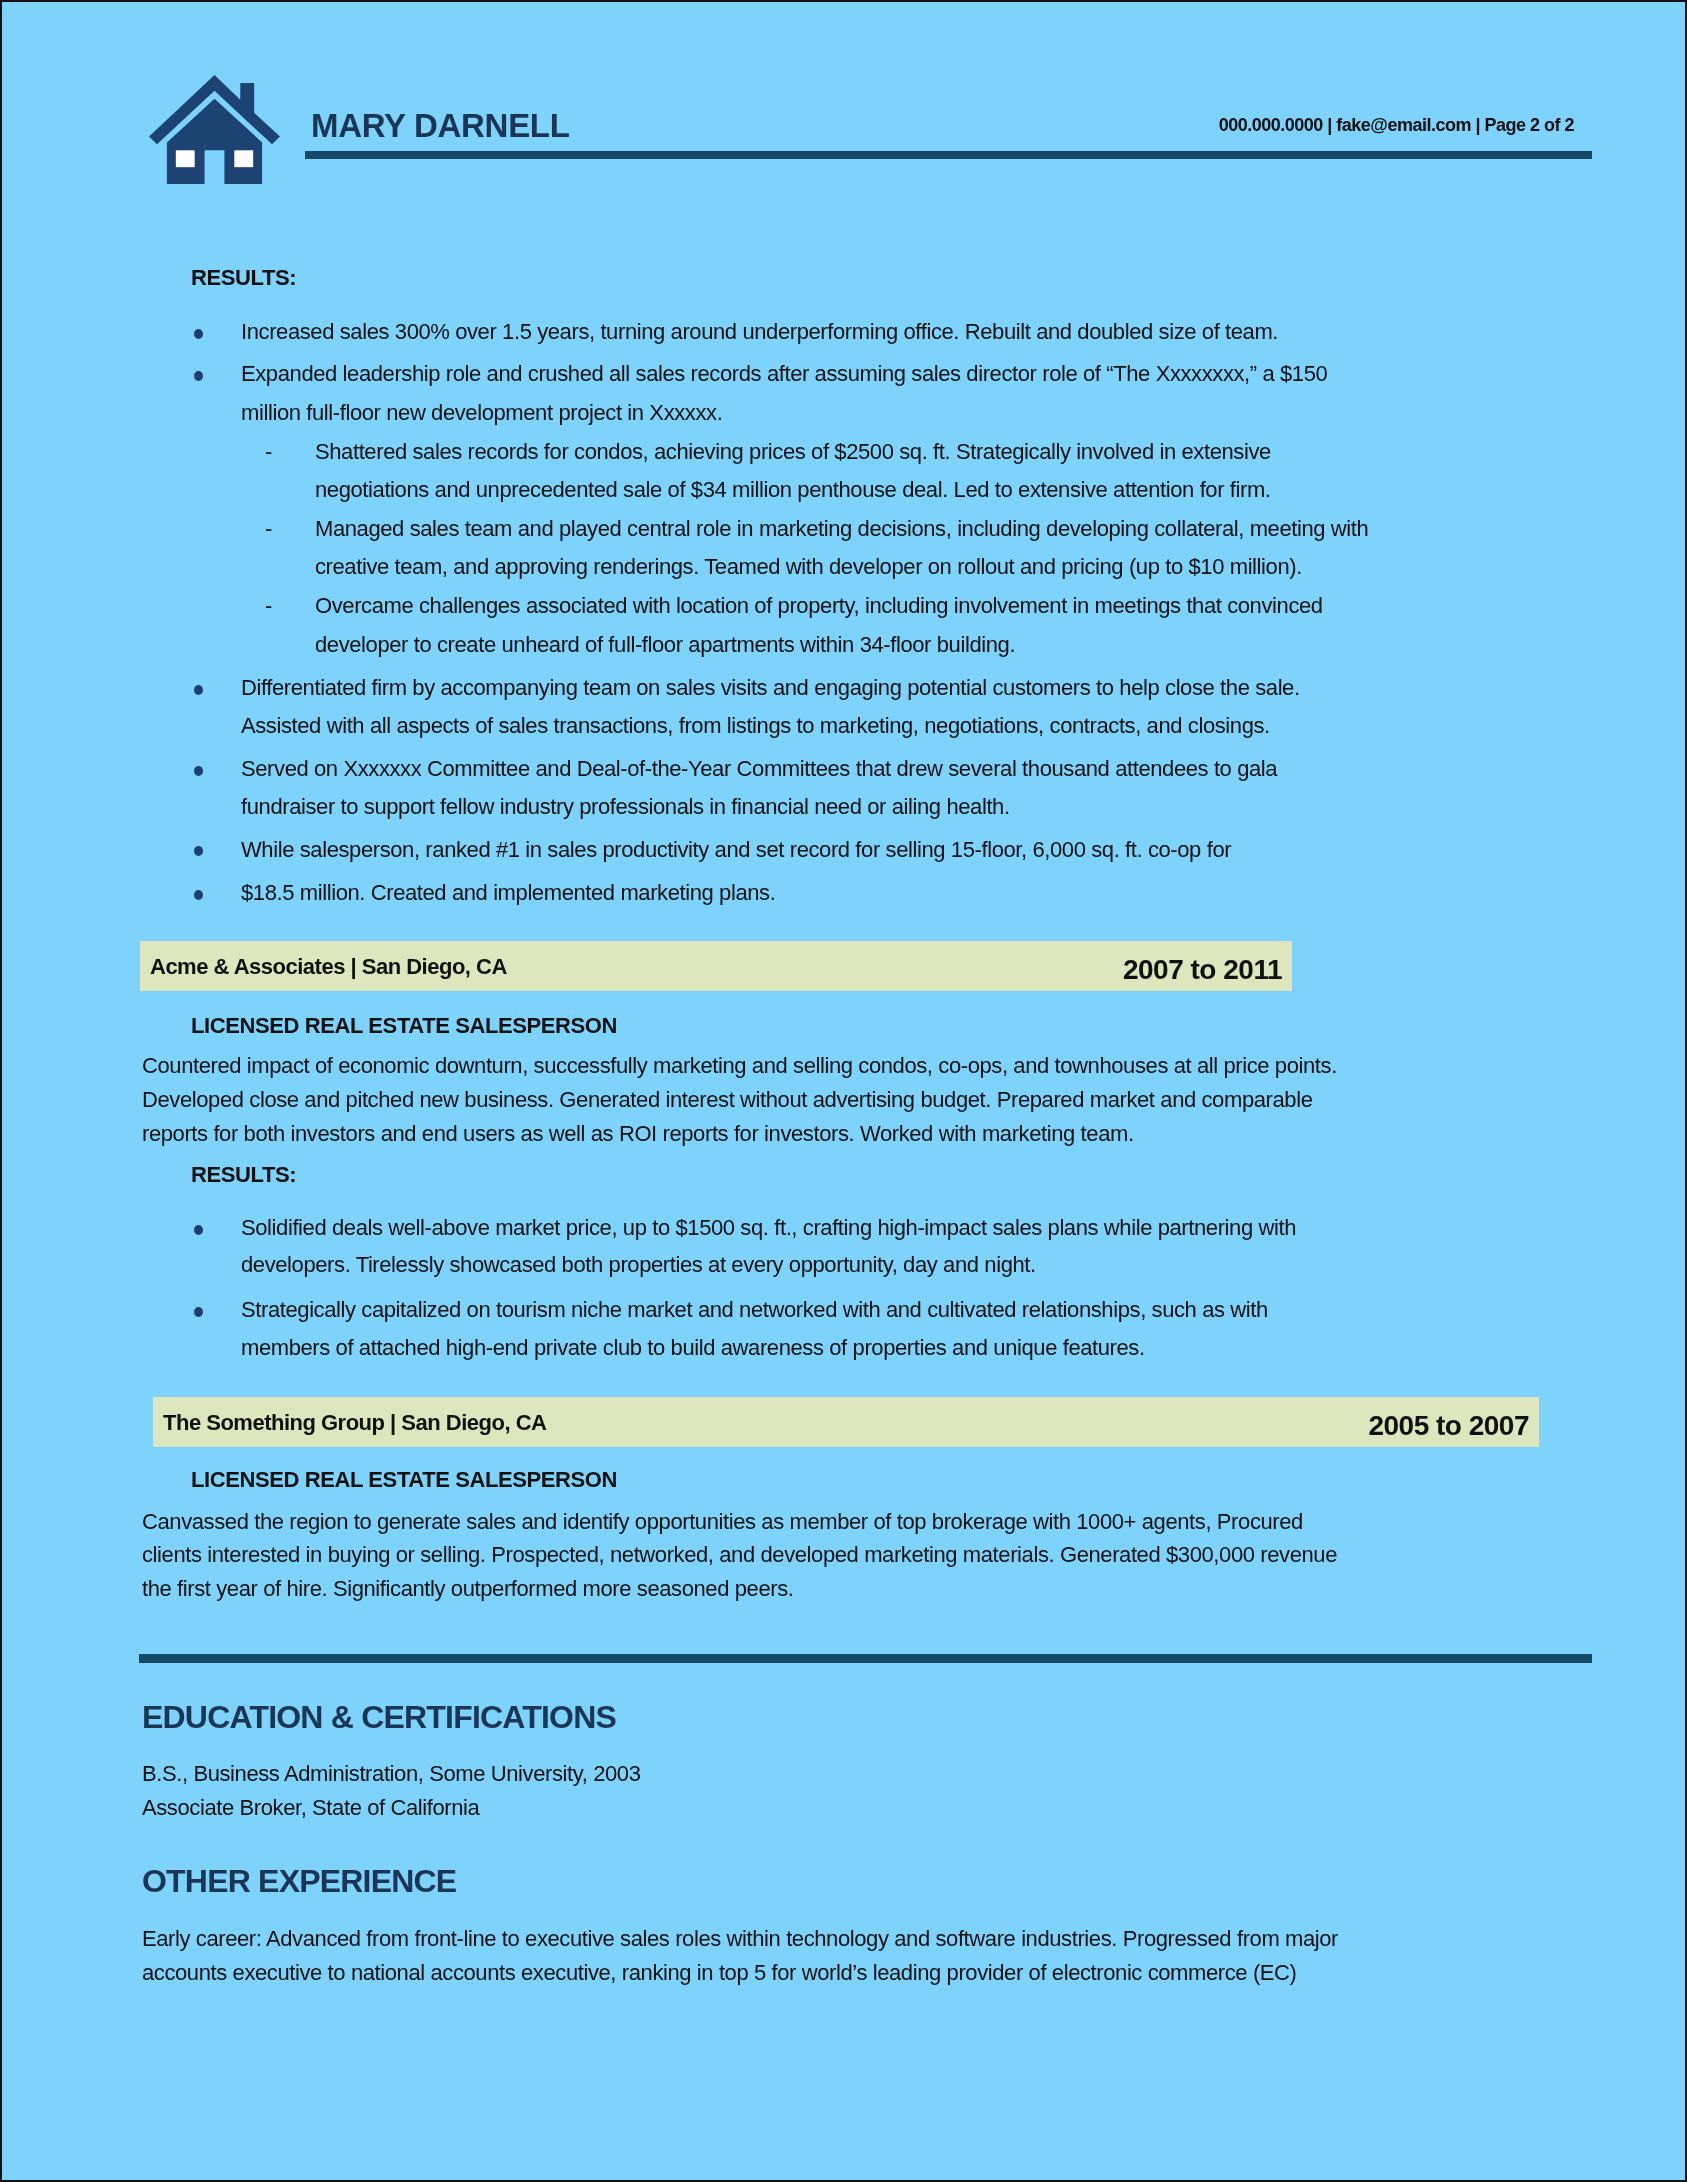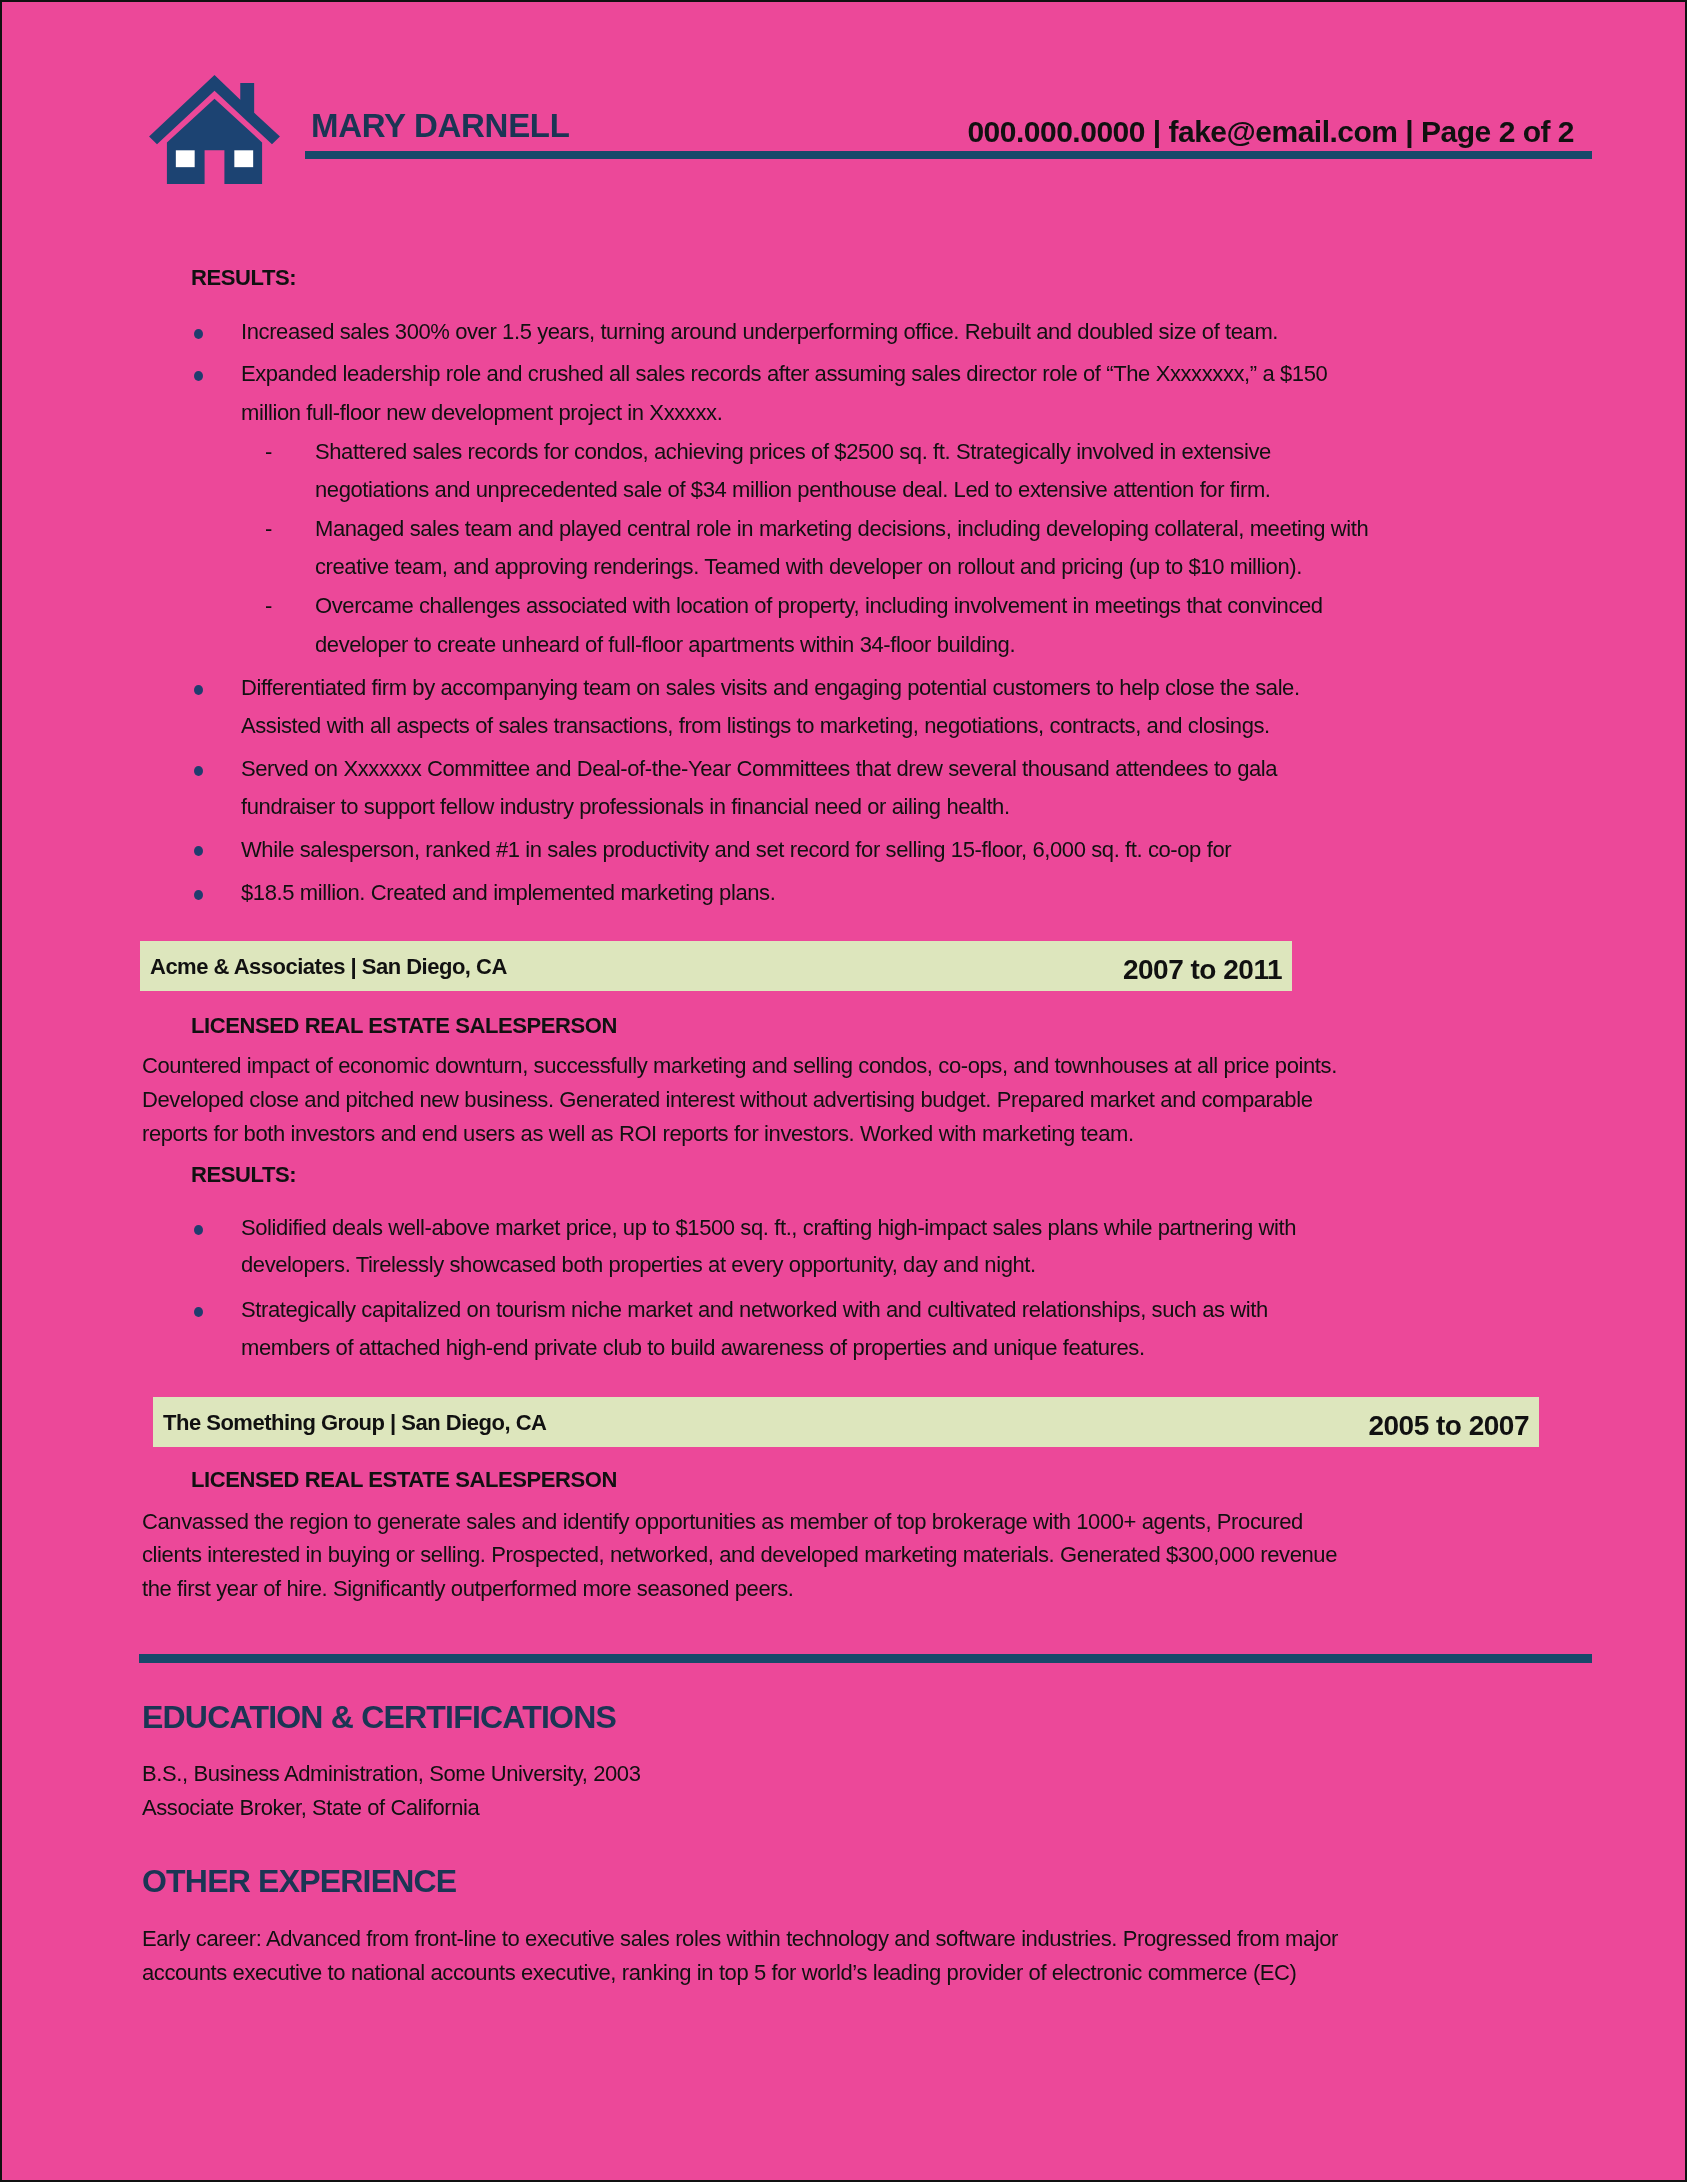--- a/index.html
+++ b/index.html
@@ -1,19 +1,19 @@
 <!DOCTYPE html>
 <html><head>
 <meta charset="utf-8">
 <style>
   html, body { margin: 0; padding: 0; background: #ffffff; }
   body { width: 1687px; height: 2182px; position: relative; overflow: hidden; }
   .page {
     position: absolute; left: 0; top: 0; width: 1683px; height: 2178px;
-    border: 2px solid #111; background: #ec4899;
+    border: 2px solid #111; background: #7dd3fc;
     font-family: "Liberation Sans", sans-serif; color: #111;
   }
   .abs { position: absolute; white-space: nowrap; }
   .txt { font-size: 22px; letter-spacing: -0.4px; line-height: 24px; }
   .bold { font-weight: bold; }
   .navy { color: #1b3554; }
   .rule { position: absolute; background: #17496a; }
   .band { position: absolute; background: #dde6bd; height: 50px; }
   .band .l { position: absolute; left: 10px; top: 13px; font-size: 22px; font-weight: bold; letter-spacing: -0.5px; }
   .band .r { position: absolute; right: 10px; top: 13px; font-size: 28px; font-weight: bold; letter-spacing: -0.5px; }
@@ -28,21 +28,21 @@
 
   <div class="abs" style="left:147px;top:69px;width:131px;height:115px;">
     <svg width="131" height="115" viewBox="0 0 132 116">
       <polygon points="66,4 0,66 8,74 66,20 124,74 132,66 106,42 106,12 92,12 92,29" fill="#1c4372"></polygon>
       <polygon points="66,28 18,72 18,114 56,114 56,80 76,80 76,114 114,114 114,72" fill="#1c4372"></polygon>
       <rect x="27" y="80" width="19" height="17" fill="#fff"></rect>
       <rect x="86" y="80" width="19" height="17" fill="#fff"></rect>
     </svg>
   </div>
   <div class="abs bold navy" style="left:309px;top:105px;font-size:33px;letter-spacing:-0.3px;">MARY DARNELL</div>
-  <div class="abs bold" style="right:111px;top:113px;font-size:30px;letter-spacing:-0.5px;">000.000.0000 | fake@email.com | Page 2 of 2</div>
+  <div class="abs bold" style="right:111px;top:113px;font-size:18px;letter-spacing:-0.5px;">000.000.0000 | fake@email.com | Page 2 of 2</div>
   <div class="rule" style="left:303px;top:149px;width:1287px;height:8px;"></div>
 
   <div class="abs txt bold" style="left:189px;top:264px;">RESULTS:</div>
 
   <div>
     <span class="dot" style="left:192px;top:327px;"></span>
     <div class="abs txt" style="left:239px;top:318px;">Increased sales 300% over 1.5 years, turning around underperforming office. Rebuilt and doubled size of team.</div>
 
     <span class="dot" style="left:192px;top:369px;"></span>
     <div class="abs txt" style="left:239px;top:360px;">Expanded leadership role and crushed all sales records after assuming sales director role of “The Xxxxxxxx,” a $150</div>

